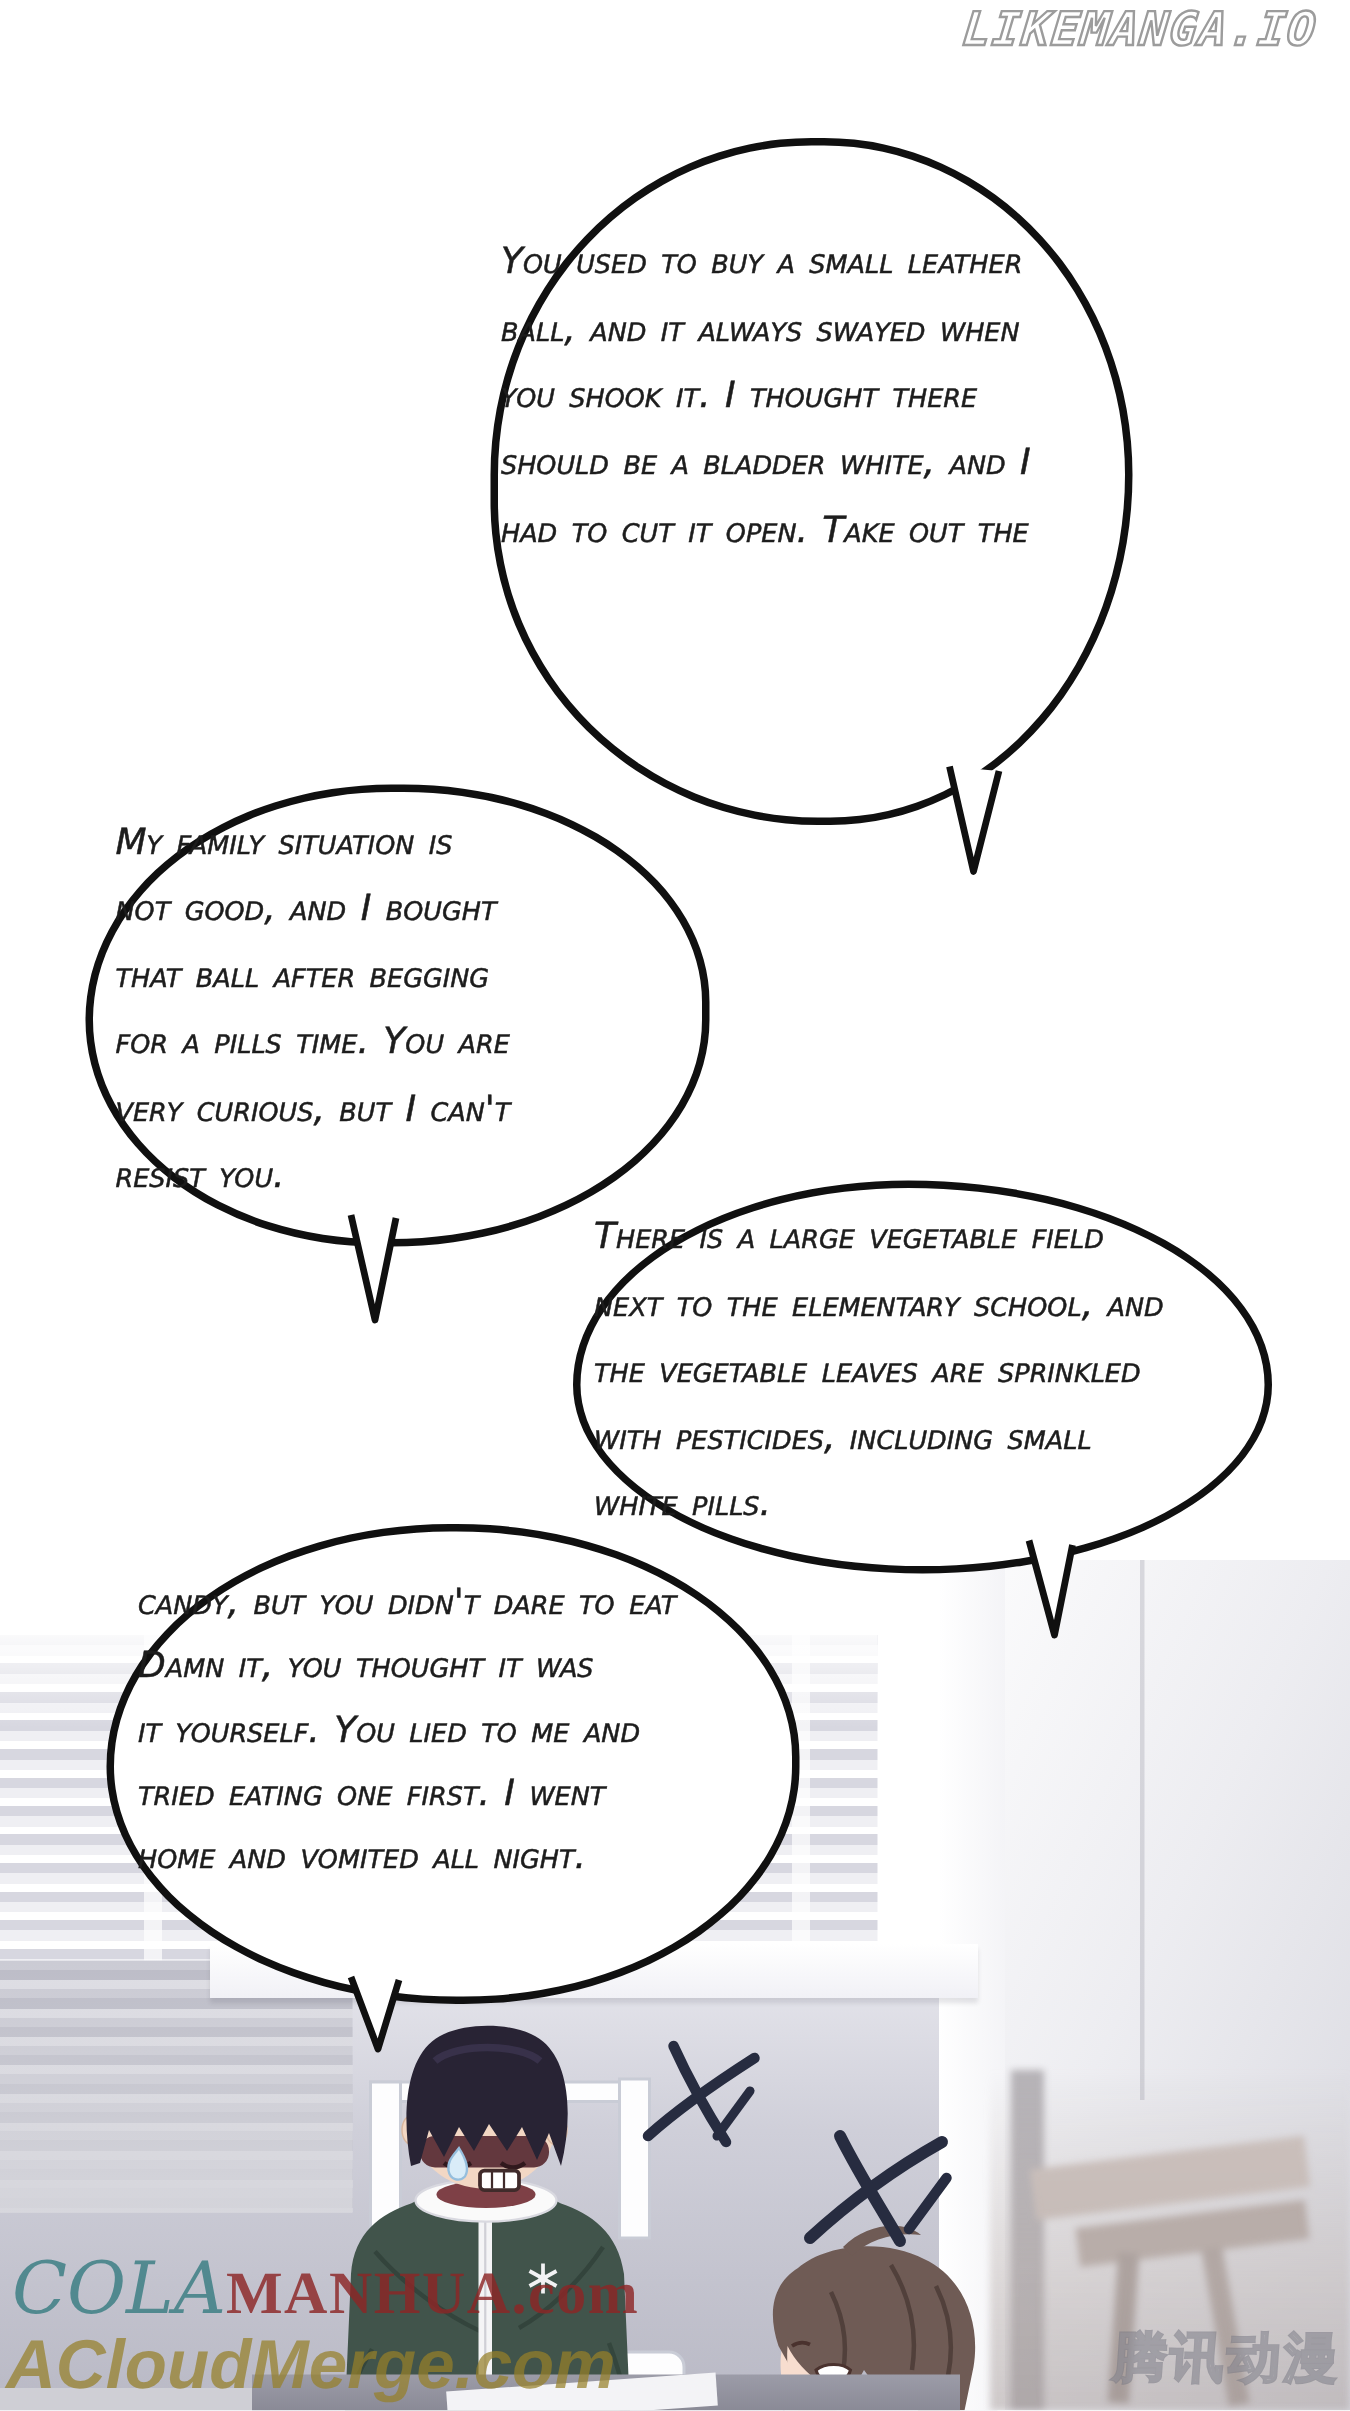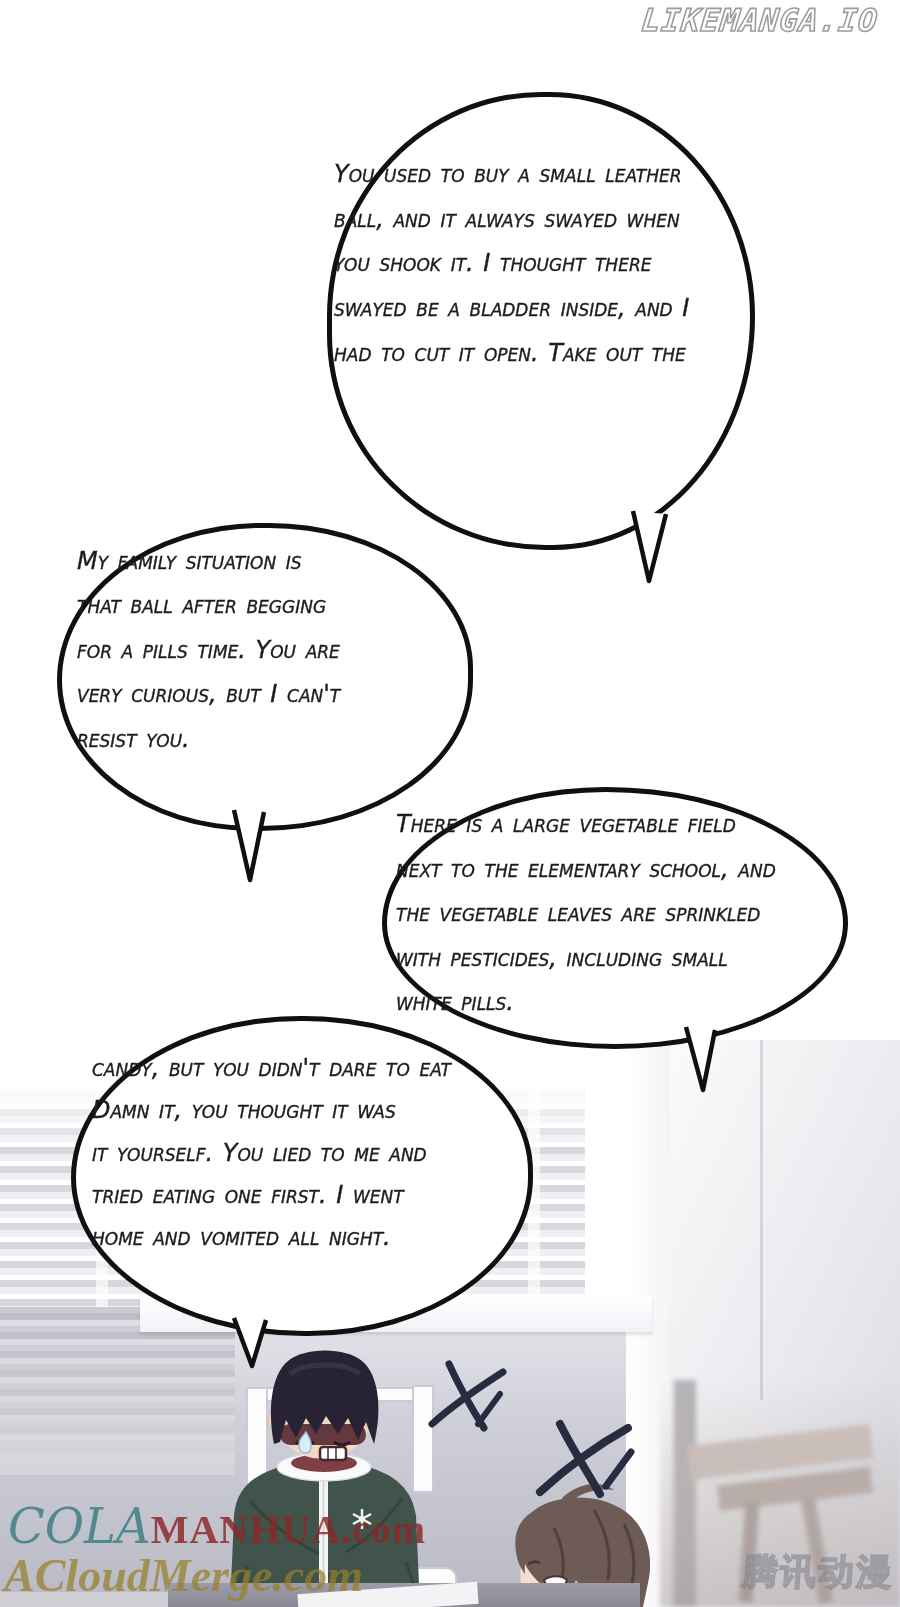--- a/index.html
+++ b/index.html
@@ -66,21 +66,21 @@
   .logo{position:absolute;right:22px;top:2px;z-index:7;
         font-family:"DejaVu Sans Mono",monospace;font-weight:bold;font-style:italic;
         font-size:31px;letter-spacing:1px;color:#ffffff;
         -webkit-text-stroke:1.6px #9c9c9c;transform:skewX(-6deg);}
   .wm-cola{position:absolute;left:8px;top:1498px;z-index:6;white-space:nowrap;}
   .wm-cola .cola{font-family:"DejaVu Serif",serif;font-style:italic;font-size:48px;
         color:rgba(52,122,128,.8);}
   .wm-cola .manhua{font-family:"Liberation Serif",serif;font-weight:bold;font-size:40px;
         color:rgba(140,38,38,.82);letter-spacing:1px;}
   .wm-acm{position:absolute;left:4px;top:1549px;z-index:6;
-        font-family:Liberation Serif, serif;font-weight:bold;font-style:italic;
+        font-family:Liberation Sans, sans-serif;font-weight:bold;font-style:italic;
         font-size:46px;color:rgba(150,128,40,.72);white-space:nowrap;}
   .wm-tc{position:absolute;left:742px;top:1548px;z-index:6;
         font-family:"DejaVu Sans",sans-serif;font-weight:bold;font-size:36px;
         letter-spacing:2px;color:rgba(245,245,248,.15);
         -webkit-text-stroke:1.5px rgba(120,120,132,.55);transform:skewX(-4deg);}
 </style>
 </head>
 <body>
 
 <div class="page">
@@ -178,25 +178,26 @@
     <path d="M633,511 L649,581 L666,514" fill="#ffffff" stroke="#101010" stroke-width="4.5" stroke-linejoin="round"></path>
     <path d="M234,810 L250,880 L264,812" fill="#ffffff" stroke="#101010" stroke-width="4.5" stroke-linejoin="round"></path>
     <path d="M686,1027 L703,1090 L715,1030" fill="#ffffff" stroke="#101010" stroke-width="4.5" stroke-linejoin="round"></path>
     <path d="M234,1318 L252,1366 L266,1320" fill="#ffffff" stroke="#101010" stroke-width="4.5" stroke-linejoin="round"></path>
   </svg>
 
   <div class="btxt t1">
     <div>You used to buy a small leather</div>
     <div>ball, and it always swayed when</div>
     <div>you shook it. I thought there</div>
-    <div>swayed be a bladder inside, and I</div>
+    <div>should be a bladder white, and I</div>
     <div>had to cut it open. Take out the</div>
   </div>
   <div class="btxt t2">
     <div>My family situation is</div>
+    <div>not good, and I bought</div>
     <div>that ball after begging</div>
     <div>for a pills time. You are</div>
     <div>very curious, but I can't</div>
     <div>resist you.</div>
   </div>
   <div class="btxt t3">
     <div>There is a large vegetable field</div>
     <div>next to the elementary school, and</div>
     <div>the vegetable leaves are sprinkled</div>
     <div>with pesticides, including small</div>

